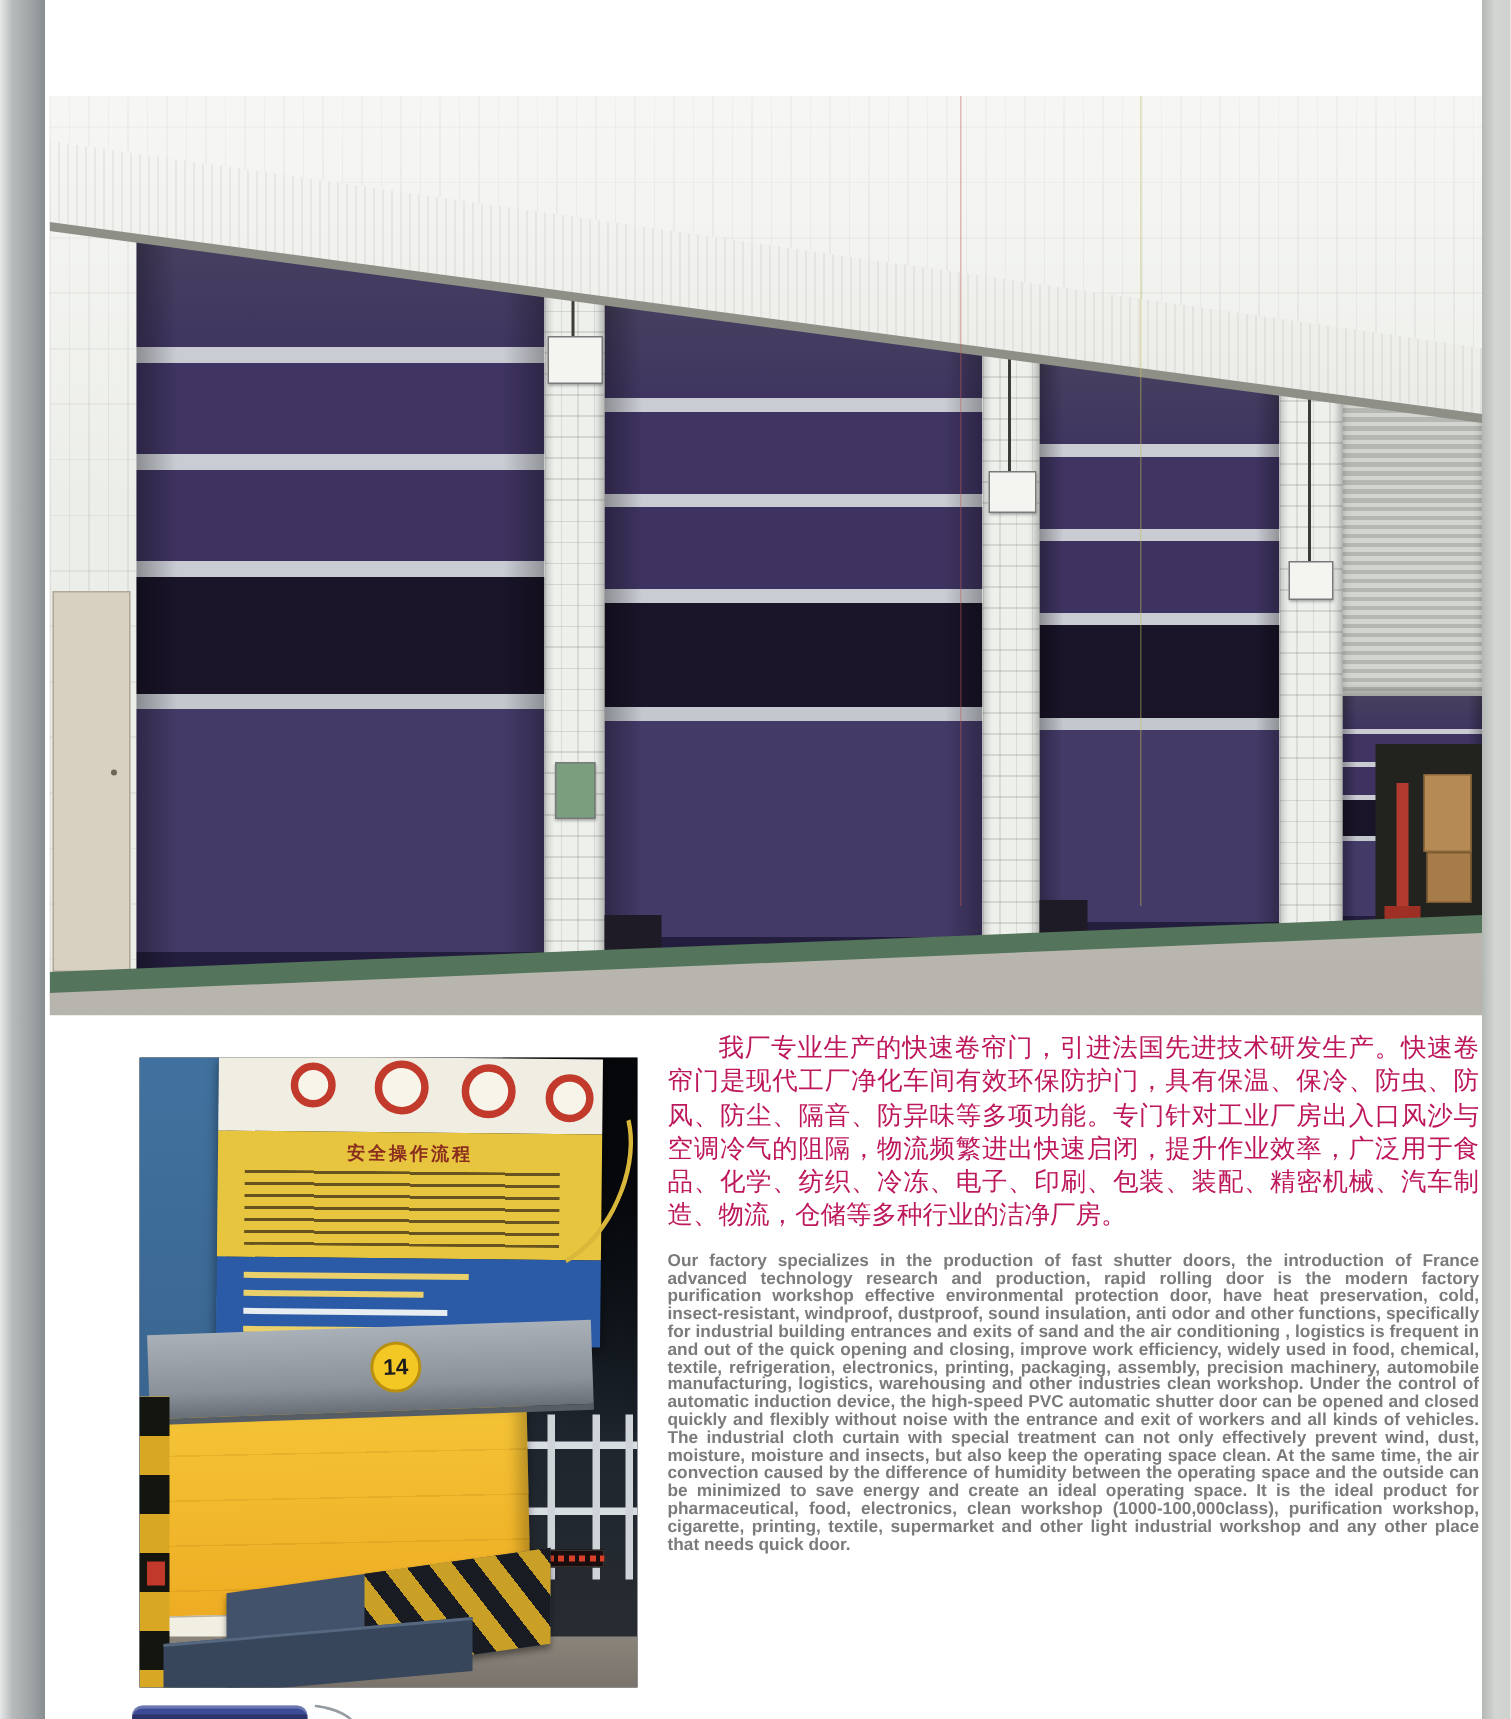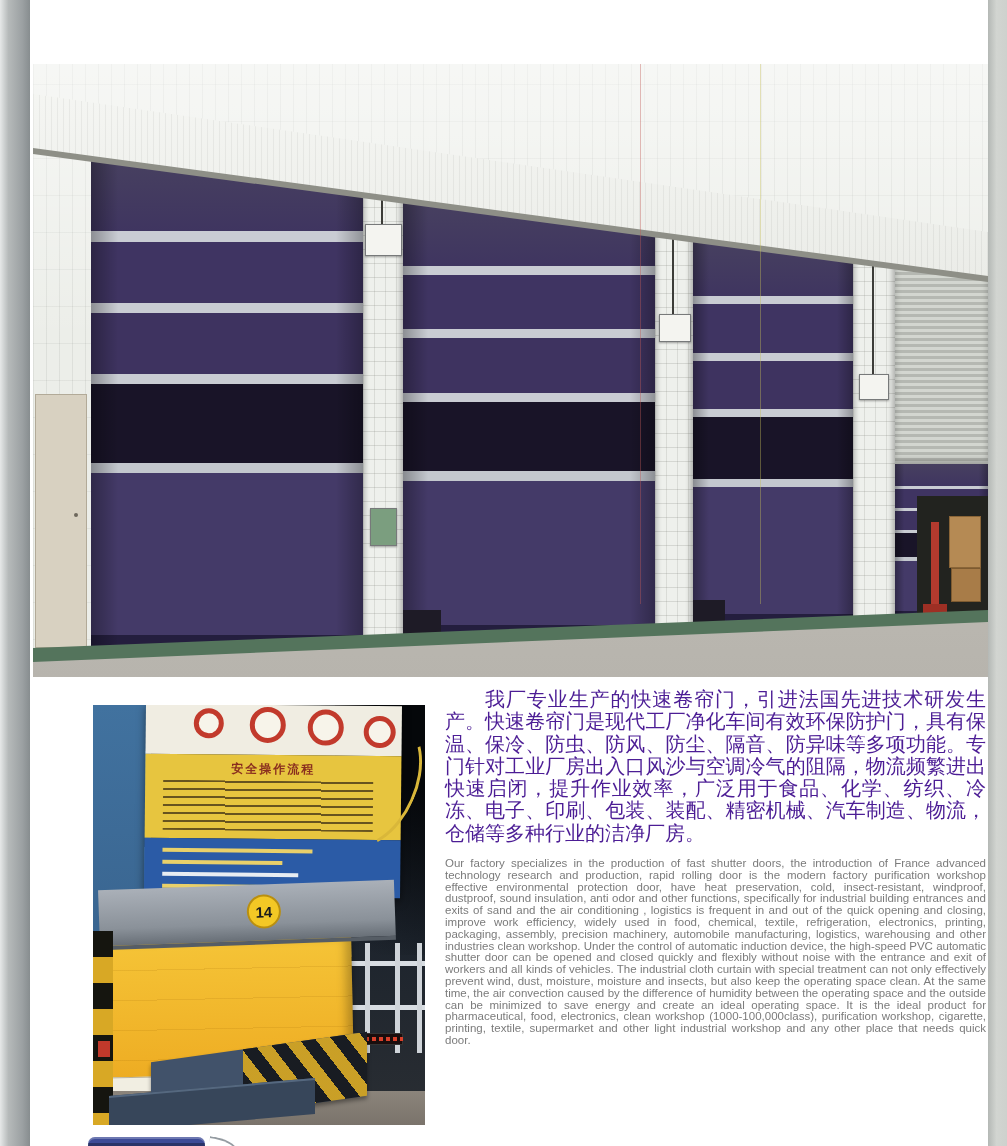--- a/index.html
+++ b/index.html
@@ -121,23 +121,23 @@
     background:linear-gradient(180deg,#8b847b,#7a736b);z-index:2;}
   .sp-rampA{left:58px;top:342px;width:216px;height:64px;transform:skewY(-8deg);
     background:#41526a;z-index:3;box-shadow:0 3px 4px rgba(0,0,0,.4);}
   .sp-rampA .chevrons{position:absolute;left:92px;top:0;width:124px;height:100%;
     background:repeating-linear-gradient(55deg,#d9a81f 0 12px,#14161a 12px 24px);opacity:.9;}
   .sp-rampB{left:16px;top:382px;width:206px;height:34px;transform:skewY(-5deg);
     background:#37465a;border-top:2px solid #55687f;z-index:4;}
 
   
   .textcol{left:445px;top:688px;width:541px;}
-  .cnp{margin:0;font-size:20px;line-height:22.3px;color:#4c1d95;text-align:justify;
+  .cnp{margin:0;font-size:17px;line-height:22.3px;color:#be185d;text-align:justify;
     text-indent:2em;}
-  .enp{margin:14px 0 0 0;font-size:11.5px;line-height:11.8px;color:#7b7b7b;text-align:justify;}
+  .enp{margin:14px 0 0 0;font-size:11.5px;line-height:11.8px;color:#7b7b7b;text-align:justify;font-weight:bold;}
 
   
   .foot-tab{left:88px;top:1137px;width:117px;height:9px;border-radius:7px 7px 0 0;
     background:#3d4b97;box-shadow:inset 0 2px 0 rgba(255,255,255,.25),inset 0 -3px 0 #2a3469;}
   .foot-swoosh{left:209px;top:1138px;width:26px;height:8px;border:2px solid #949ba1;
     border-bottom:none;border-left:none;border-radius:0 100% 0 0;transform:rotate(8deg);}
 </style>
 </head>
 <body>
 

